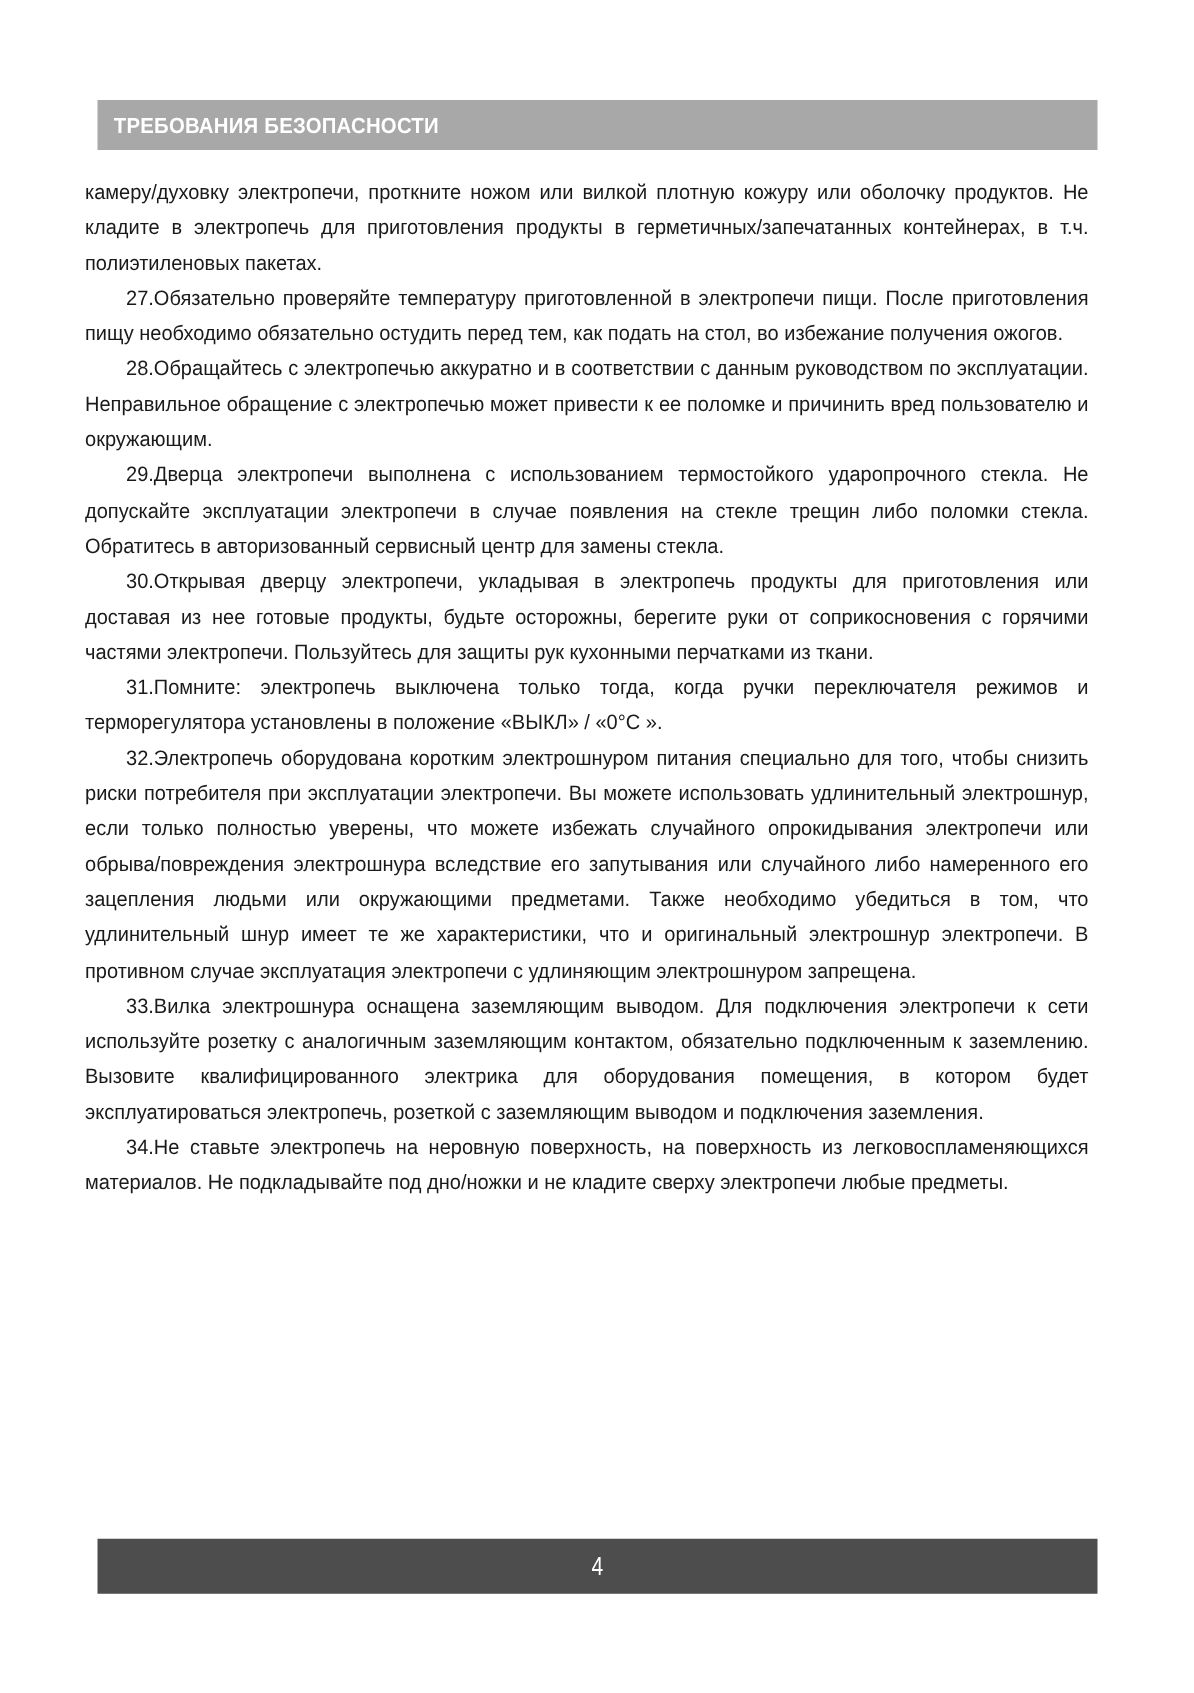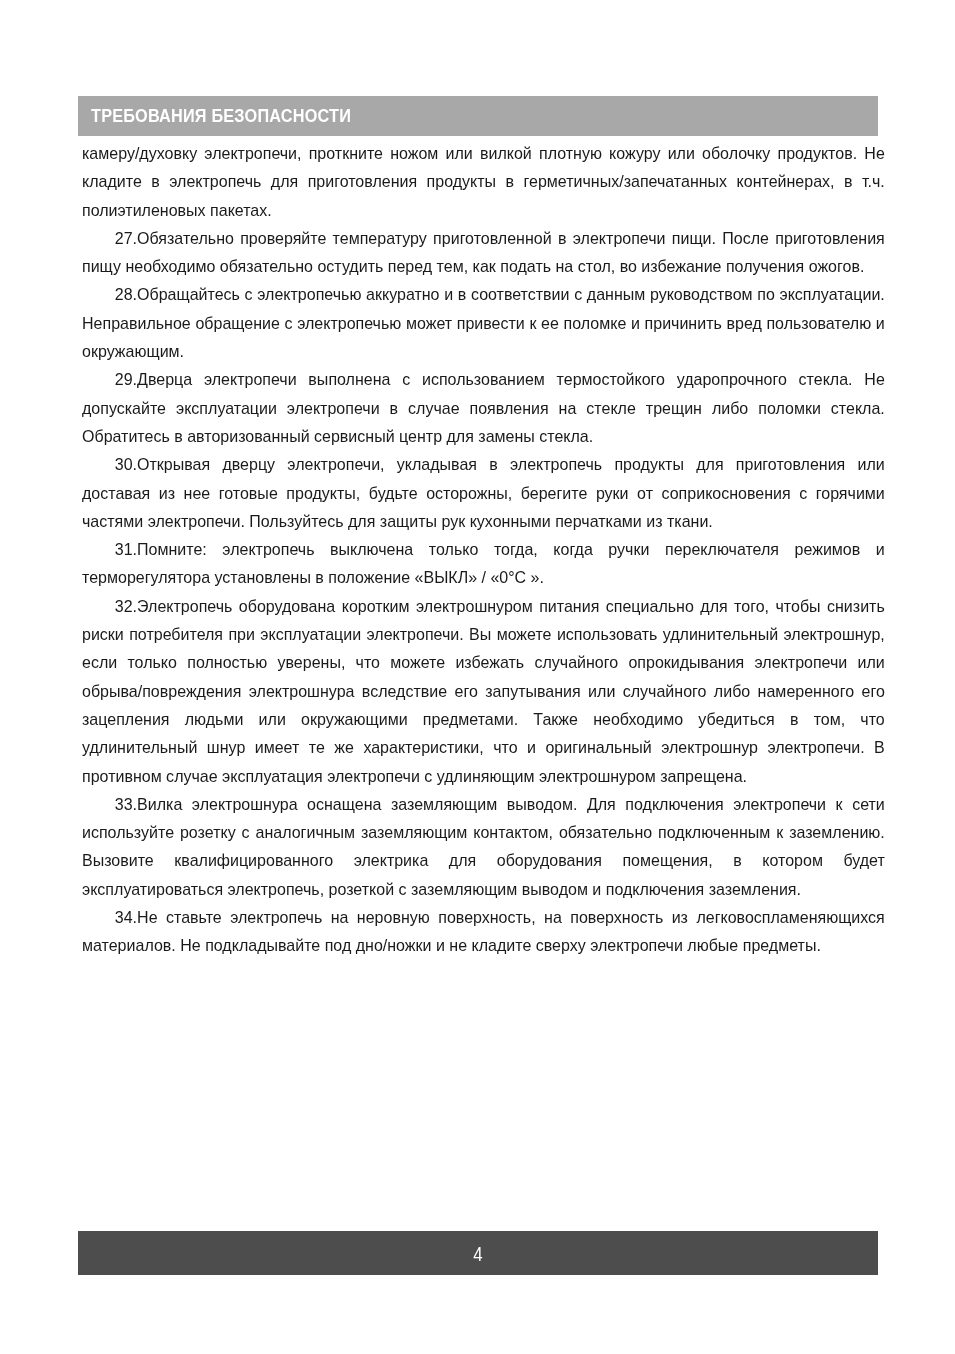--- a/index.html
+++ b/index.html
@@ -29,38 +29,37 @@
   
   .section-header {
     position: absolute;
     left: 78px;
     top: 80px;
     width: 800px;
     height: 40px;
     background: #a8a8a8;
     display: flex;
     align-items: center;
-    margin-top: 16px;
   }
   .section-header-title {
     color: #ffffff;
     font-family: "Liberation Sans", sans-serif;
     font-size: 17.5px;
     font-weight: bold;
     letter-spacing: 0.2px;
     padding-left: 14px;
     white-space: nowrap;
     transform: scaleX(0.93);
     transform-origin: left center;
   }
 
   
   .content {
     position: absolute;
-    left: 82px;
+    left: 68px;
     top: 140px;
     width: 803px;
   }
   .para {
     margin: 0 0 0 0;
     text-align: justify;
     text-justify: inter-word;
     font-size: 16.6px;
     line-height: 28.3px;
     color: #1a1a1a;

